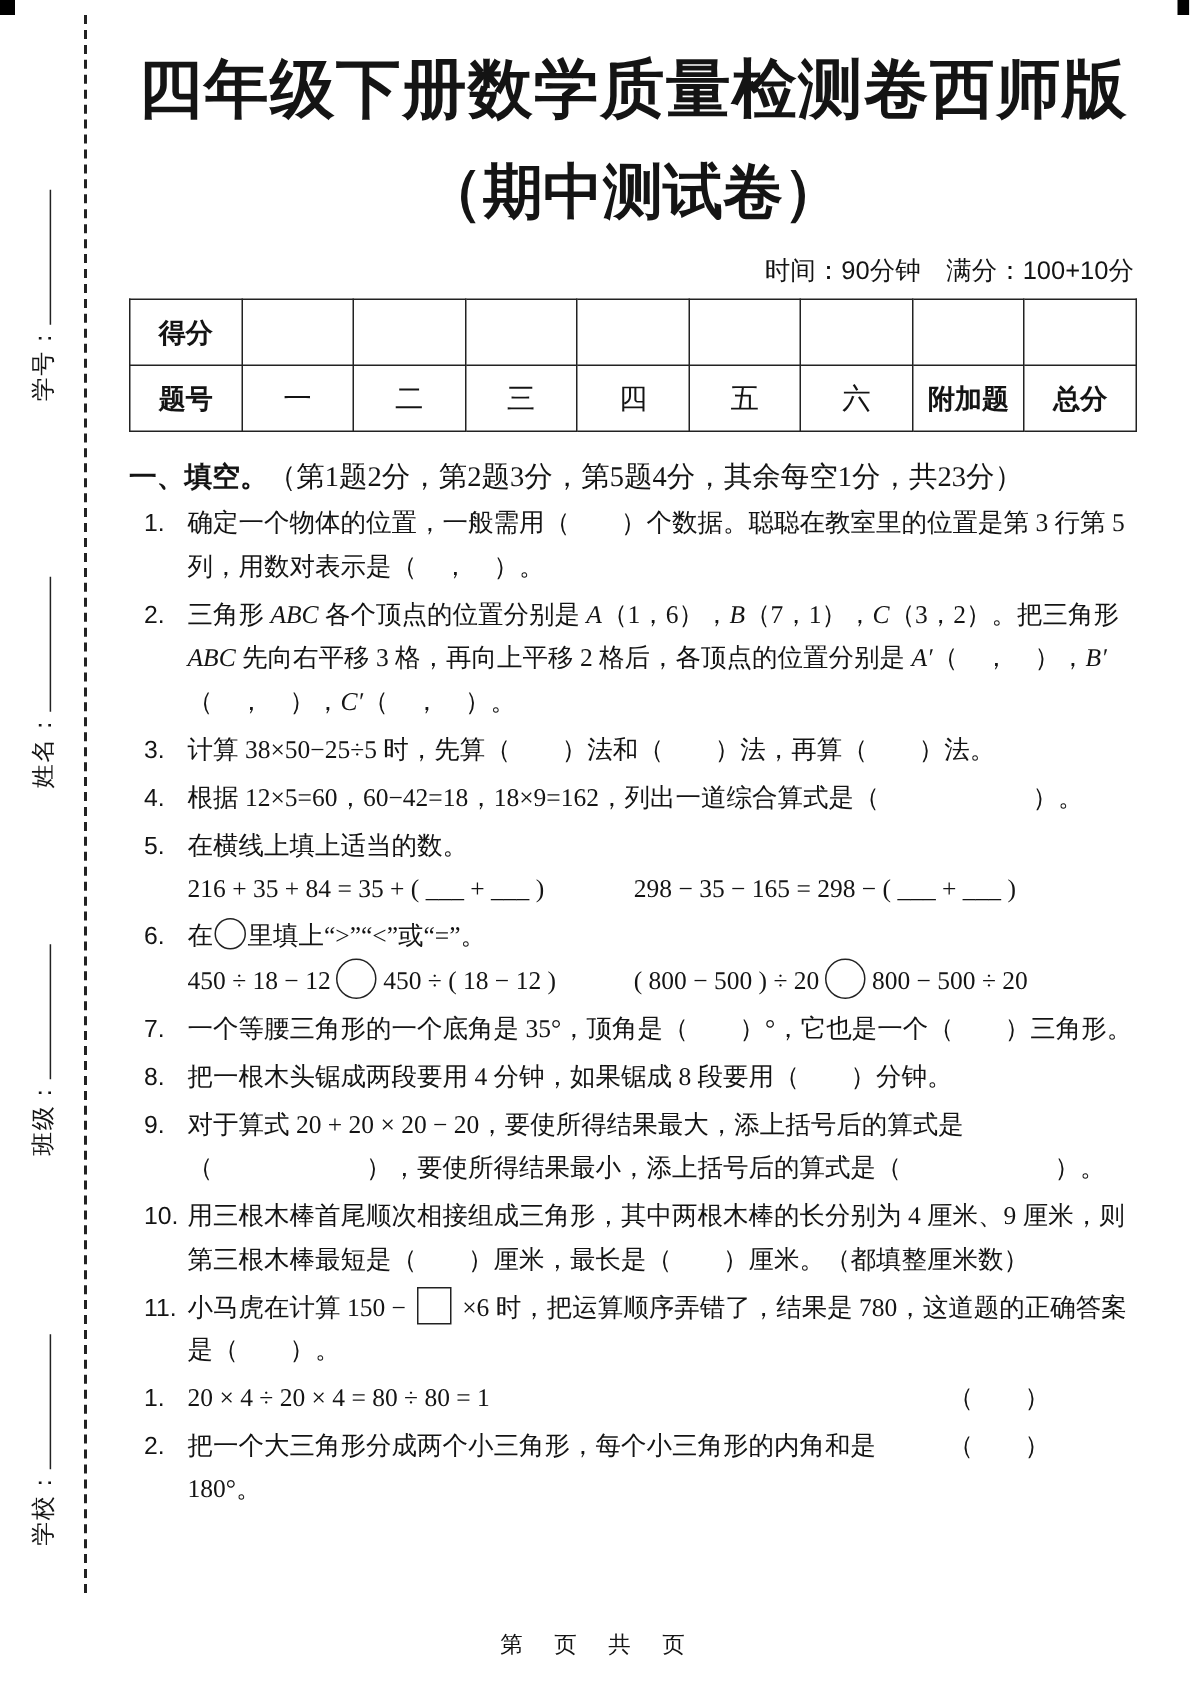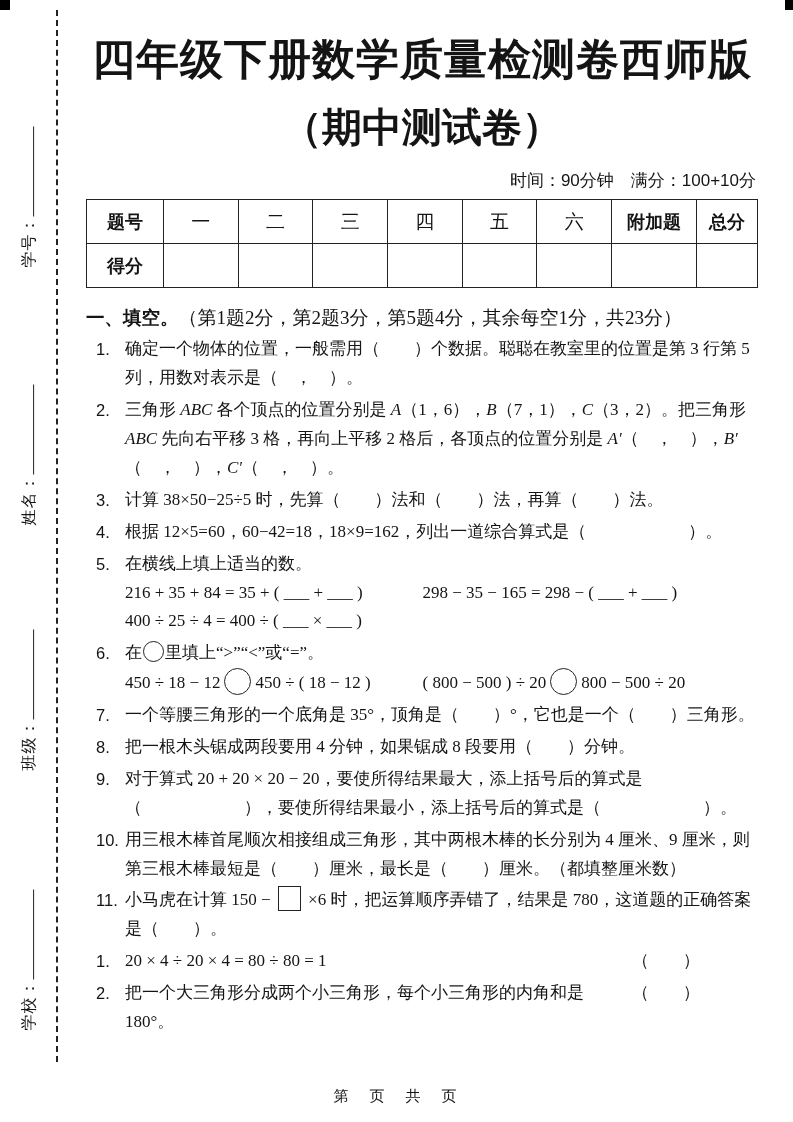--- a/index.html
+++ b/index.html
@@ -66,40 +66,40 @@
     </div>
 
   <div class="main">
     <div class="title">四年级下册数学质量检测卷西师版</div>
     <div class="subtitle">（期中测试卷）</div>
     <div class="info">时间：90分钟　满分：100+10分</div>
 
     <table class="score">
       <tbody id="score-body">
           <tr>
+            <td class="bold">得分</td>
+            <td></td>
+            <td></td>
+            <td></td>
+            <td></td>
+            <td></td>
+            <td></td>
+            <td></td>
+            <td></td>
+          </tr>
+          <tr>
             <td class="bold" style="width: 76px;">题号</td>
             <td>一</td>
             <td>二</td>
             <td>三</td>
             <td>四</td>
             <td>五</td>
             <td>六</td>
             <td class="bold" style="width: 84px;">附加题</td>
             <td class="bold" style="width: 60px;">总分</td>
-          </tr>
-          <tr>
-            <td class="bold">得分</td>
-            <td></td>
-            <td></td>
-            <td></td>
-            <td></td>
-            <td></td>
-            <td></td>
-            <td></td>
-            <td></td>
           </tr>
         </tbody>
     </table>
 
     <div id="sections">
         <div class="section-h"><span class="sh-b">一、填空。</span><span class="sh-n">（第1题2分，第2题3分，第5题4分，其余每空1分，共23分）</span></div>
         <div class="question">
           <span class="qnum">1.</span>
           <div class="qtext"><span>确定一个物体的位置，一般需用（　　）个数据。聪聪在教室里的位置是第 3 行第 5 列，用数对表示是（　，　）。</span></div>
         </div>
@@ -116,21 +116,20 @@
           <div class="qtext"><span>根据 12×5=60，60−42=18，18×9=162，列出一道综合算式是（　　　　　　）。</span></div>
         </div>
         <div class="question">
           <span class="qnum">5.</span>
           <div class="qtext"><span>在横线上填上适当的数。</span></div>
           <div class="frow">
             <span class="fcell"><span>216 + 35 + 84 = 35 + ( ___ + ___ )</span></span>
             <span class="fcell"><span>298 − 35 − 165 = 298 − ( ___ + ___ )</span></span>
           </div>
           <div class="frow">
-            <span class="fcell"><span>400 ÷ 25 ÷ 4 = 400 ÷ ( ___ × ___ )</span></span>
           </div>
         </div>
         <div class="question">
           <span class="qnum">6.</span>
           <div class="qtext"><span>在</span><span class="circle sm"></span><span>里填上“&gt;”“&lt;”或“=”。</span></div>
           <div class="frow">
             <span class="fcell"><span>450 ÷ 18 − 12</span><span class="circle"></span><span>450 ÷ ( 18 − 12 )</span></span>
             <span class="fcell"><span>( 800 − 500 ) ÷ 20</span><span class="circle"></span><span>800 − 500 ÷ 20</span></span>
           </div>
         </div>

